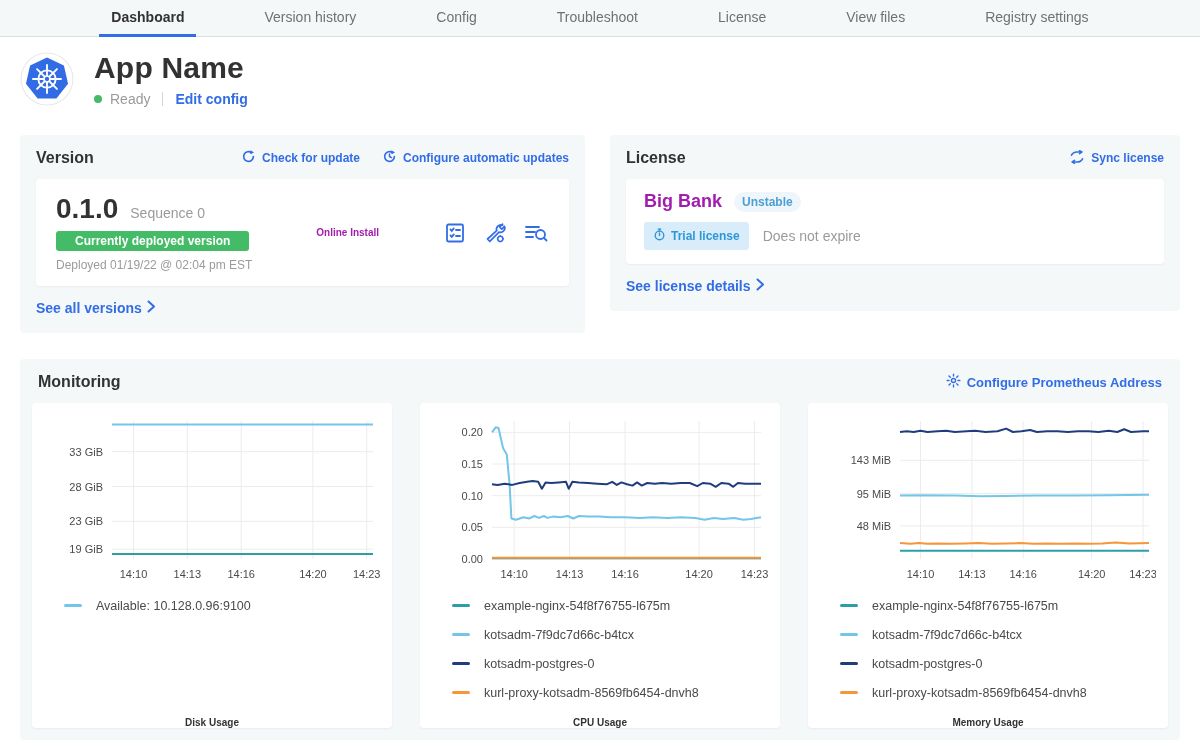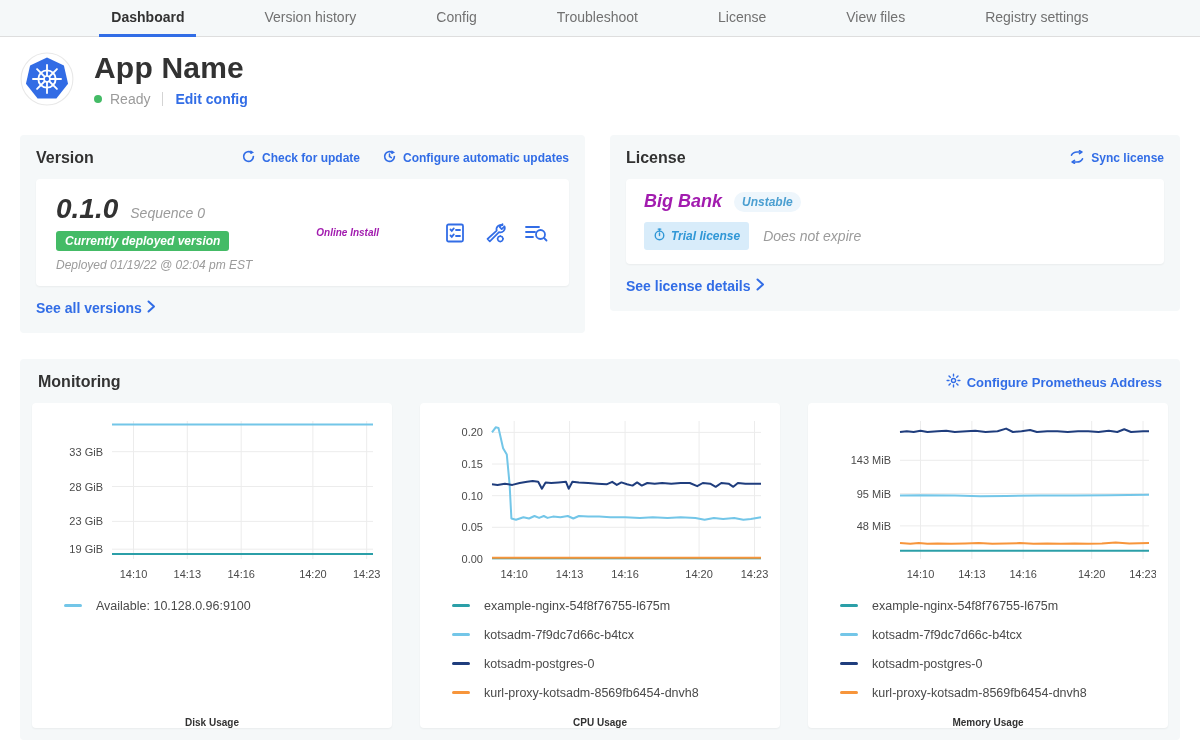--- a/index.html
+++ b/index.html
@@ -22,31 +22,31 @@
   .vdiv { width:1px; height:14px; background:#d4d4d4; margin:0 4px; }
   a.blue { color:#326de6; font-weight:700; text-decoration:none; cursor:pointer; }
 
   
   .row2 { display:flex; gap:25px; padding:0 20px; margin-top:18px; align-items:flex-start; }
   .panel { background:#f5f8f9; border-radius:4px; padding:14px 16px 16px 16px; }
   .panel-head { display:flex; align-items:center; justify-content:space-between; margin-bottom:12px; }
   .panel-head h2 { font-size:16px; font-weight:700; color:#323232; }
   .head-links { display:flex; align-items:center; gap:22px; }
   .head-link { display:flex; align-items:center; gap:6px; font-size:12px; }
-  .inner-card { background:#fff; border-radius:4px; box-shadow:0 1px 2px rgba(0,0,0,.05);font-style:italic; }
+  .inner-card { background:#fff; border-radius:4px; box-shadow:0 1px 2px rgba(0,0,0,.05); }
 
   .version-panel { width:565px; }
   .license-panel { width:570px; }
 
   .v-card { display:flex; align-items:center; justify-content:space-between; padding:14px 20px; min-height:90px; }
   .v-num-row { display:flex; align-items:baseline; gap:12px; }
   .v-num { font-size:28px; font-weight:700; color:#323232; }
   .v-seq { font-size:14px; color:#9b9b9b; }
   .badge-green { display:inline-block; background:#44bb66; color:#fff; font-size:12px; font-weight:700;
-    padding:3px 9px; border-radius:3px; margin:6px 0 7px 0; }
+    padding:3px 19px; border-radius:3px; margin:6px 0 7px 0; }
   .v-deployed { font-size:12px; color:#9b9b9b; }
   .v-mid { font-size:10px; font-weight:700; color:#a21caf; }
   .v-icons { display:flex; align-items:center; gap:16px; }
   .icon-btn { cursor:pointer; display:flex; }
   .see-link { display:inline-flex; align-items:center; gap:5px; font-size:14px; margin-top:14px; }
 
   .l-card { padding:12px 18px 14px 18px; min-height:58px; }
   .l-name-row { display:flex; align-items:center; gap:12px; }
   .l-name { font-size:18px; font-weight:700; color:#a21caf; }
   .badge-lt { background:#eef6fc; color:#4b9fd1; font-size:12px; font-weight:700; padding:3px 8px; border-radius:10px; }

